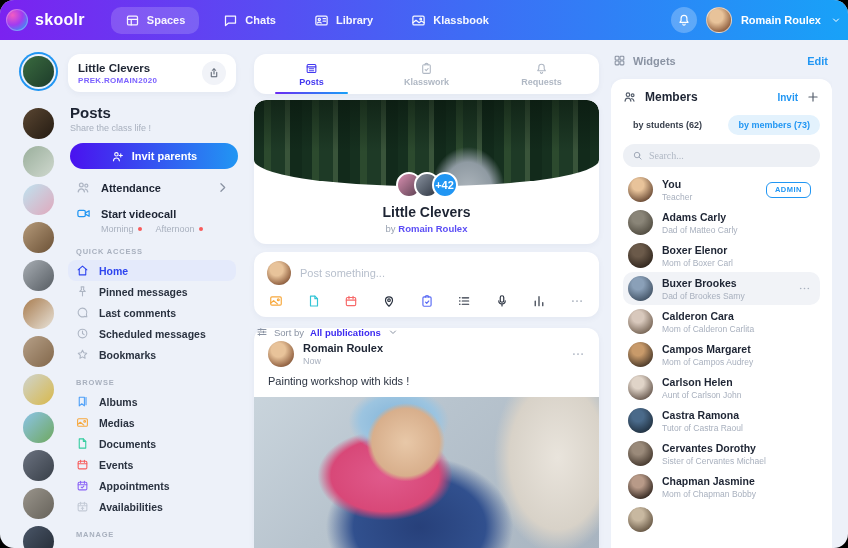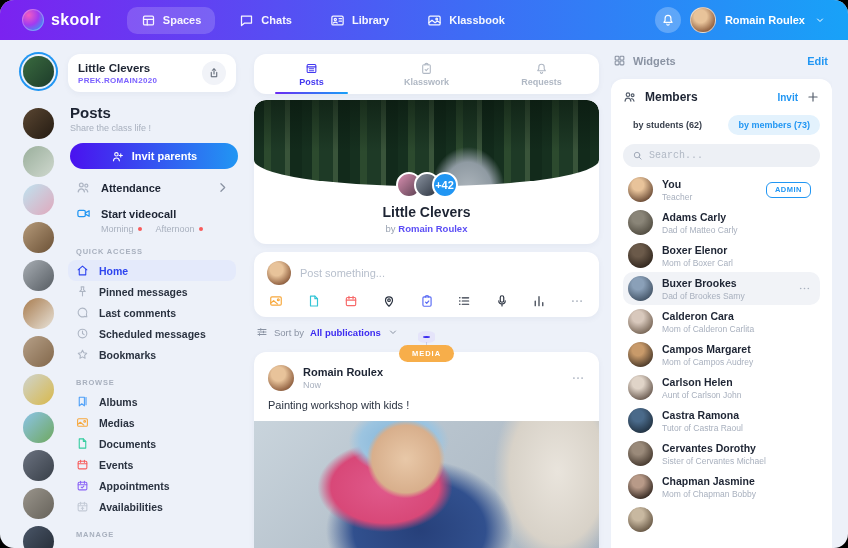--- a/index.html
+++ b/index.html
@@ -1,20 +1,20 @@
 <!DOCTYPE html>
 <html><head>
 <meta charset="utf-8">
 <style>
   * { margin:0; padding:0; box-sizing:border-box; }
   html,body { width:848px; height:548px; background:#000; font-family:"Liberation Sans", sans-serif; }
   .app { width:848px; height:548px; border-radius:14px; overflow:hidden; background:#EDF1F9; display:flex; flex-direction:column; position:relative; }
 
   
-  .topbar { height:40px; flex:0 0 40px; background:linear-gradient(90deg,#7B22F0 0%,#3E6CF5 55%,#18A2F8 100%); display:flex; align-items:center; padding:0 22px; color:#fff; }
+  .topbar { height:40px; flex:0 0 40px; background:linear-gradient(90deg,#7B22F0 0%,#3E6CF5 55%,#18A2F8 100%); display:flex; align-items:center; padding:0 6px; color:#fff; }
   .logo { display:flex; align-items:center; gap:7px; font-size:16px; font-weight:bold; letter-spacing:.3px; margin-right:26px; cursor:pointer; }
   .logo-mark { width:22px; height:22px; border-radius:50%; background:radial-gradient(circle at 30% 28%,#F25CC1 0%,#A23BF0 45%,#3E8CF5 80%,#35C8F0 100%); box-shadow:0 0 0 1px rgba(255,255,255,.25) inset; }
   .nav { display:flex; align-items:center; gap:10px; }
   .nav-item { display:flex; align-items:center; gap:7px; font-size:11px; font-weight:bold; padding:6px 14px; border-radius:10px; opacity:.95; cursor:pointer; }
   .nav-item.active { background:rgba(255,255,255,.18); }
   .nav-item .ic { width:15px; height:15px; }
   .top-right { margin-left:auto; display:flex; align-items:center; gap:9px; }
   .bell-btn { width:26px; height:26px; border-radius:50%; background:rgba(255,255,255,.25); display:flex; align-items:center; justify-content:center; cursor:pointer; }
   .bell-btn .ic { width:14px; height:14px; }
   .user-av { width:26px; height:26px; border-radius:50%; background:radial-gradient(circle at 40% 35%,#E8C39A 30%,#9A6B4A 70%,#5A3B28 100%); border:1.5px solid rgba(255,255,255,.6); }
@@ -117,21 +117,21 @@
   .mem-head { display:flex; align-items:center; gap:8px; }
   .mem-head .ic { width:14px; height:14px; color:#555E6C; }
   .mem-title { font-size:12px; font-weight:bold; color:#1D2433; }
   .invit-link { margin-left:auto; font-size:10px; font-weight:bold; color:#2196F3; cursor:pointer; }
   .plus-btn { width:14px; height:14px; color:#2196F3; cursor:pointer; }
   .mem-tabs { display:flex; align-items:center; justify-content:space-between; margin-top:11px; }
   .mem-tab { font-size:9px; font-weight:bold; color:#39404D; padding:5px 10px; border-radius:12px; cursor:pointer; }
   .mem-tab.active { background:#E3F2FD; color:#2196F3; }
   .search-box { margin-top:9px; background:#EDF0F5; border-radius:12px; height:23px; display:flex; align-items:center; gap:6px; padding:0 9px; }
   .search-box .ic { width:11px; height:11px; color:#9AA3B2; }
-  .search-input { border:none; outline:none; background:transparent; font-size:10px; flex:1; color:#555E6C; font-family:Liberation Mono, monospace; }
+  .search-input { border:none; outline:none; background:transparent; font-size:10px; flex:1; color:#555E6C; font-family:Liberation Serif, serif; }
   .search-input::placeholder { color:#B0B8C4; }
   .mem-list { margin-top:6px; flex:1; }
   .mem-row { display:flex; align-items:center; gap:9px; padding:4px 5px; border-radius:10px; cursor:pointer; }
   .mem-row.hl { background:#F1F3F7; }
   .mem-av { width:25px; height:25px; border-radius:50%; flex:0 0 25px; }
   .mem-name { font-size:10.5px; font-weight:bold; color:#1D2433; }
   .mem-sub { font-size:8.5px; color:#A8B0BE; margin-top:2px; }
   .admin-badge { margin-left:auto; margin-right:4px; border:1px solid #2196F3; color:#2196F3; font-size:7.5px; font-weight:bold; padding:2.5px 8px; border-radius:6px; letter-spacing:.5px; }
   .row-more { margin-left:auto; margin-right:4px; width:13px; height:13px; color:#A8B0BE; }
 </style>
@@ -514,25 +514,20 @@
           </span>
         <span>Sort by</span>
         <span class="sort-val">All publications</span>
         <span class="ic sort-caret">
             <svg viewBox="0 0 24 24" fill="none" stroke="currentColor" stroke-width="2" stroke-linecap="round" stroke-linejoin="round">
               <path d="M7 10l5 5 5-5"></path>
             </svg>
           </span>
       </div>
 
-      <div class="timeline">
-        <span class="tl-dot"></span>
-        <span class="tl-line"></span>
-        <span class="media-badge">MEDIA</span>
-      </div>
 
       <article class="card post">
         <div class="post-head">
           <span class="post-av"></span>
           <div>
             <div class="post-author">Romain Roulex</div>
             <div class="post-time">Now</div>
           </div>
           <span class="ic post-more">
               <svg viewBox="0 0 24 24" fill="none" stroke="currentColor" stroke-width="2" stroke-linecap="round" stroke-linejoin="round">

